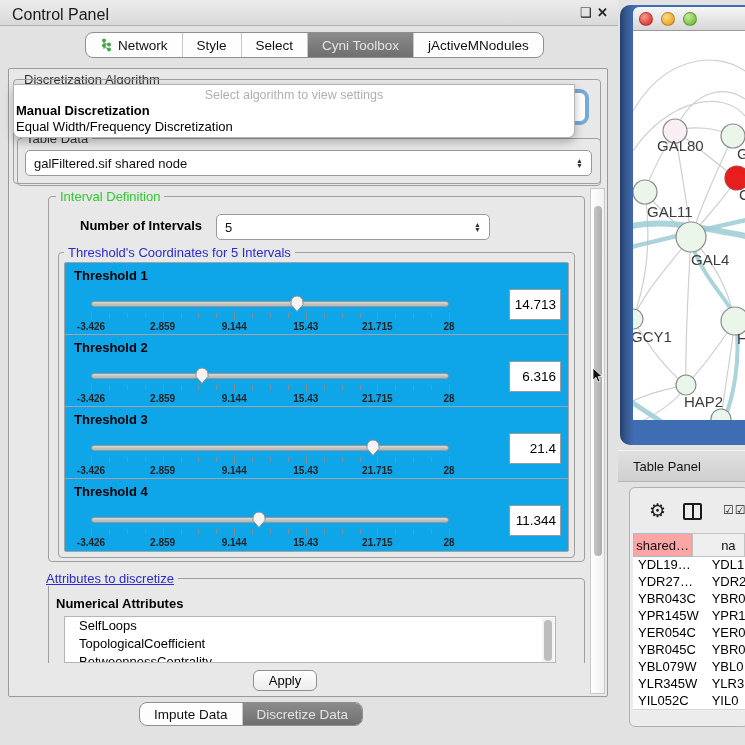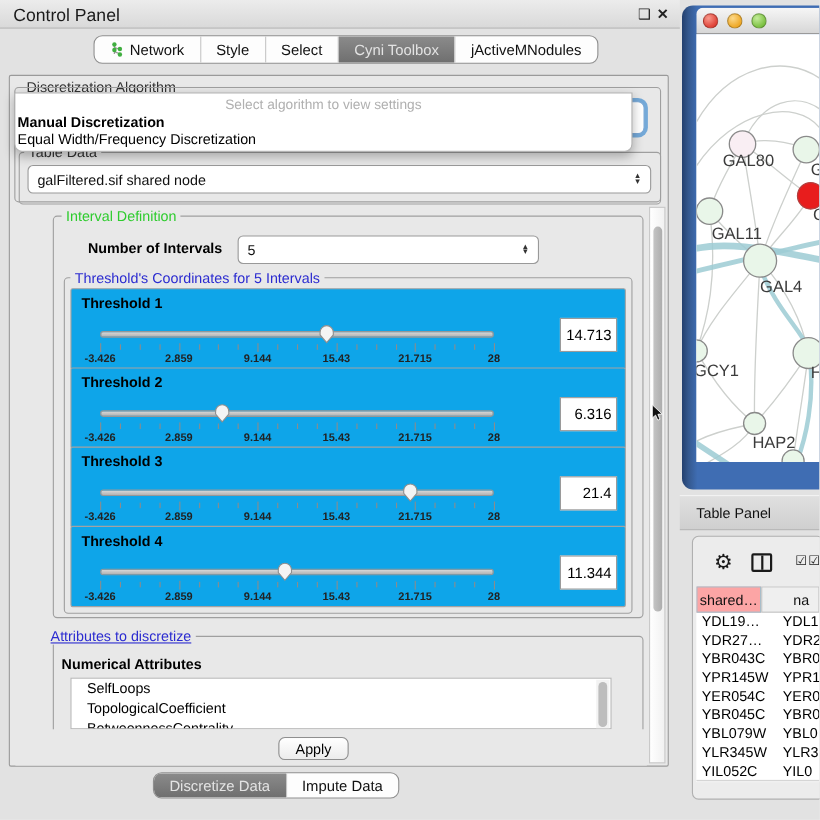--- a/index.html
+++ b/index.html
@@ -338,25 +338,25 @@
       <div class="row">BetweennessCentrality</div>
       <div class="attr-sb">
         <div class="th"></div>
       </div>
     </div>
 
   <div class="bottomstrip"></div>
   <div class="applybtn">Apply</div>
 
   <div class="tabpill" style="left:139px; top:702px; height:24px;" id="bottomTabs">
+      <div class="tabseg">
+        <span>Impute Data</span>
+      </div>
       <div class="tabseg sel">
         <span>Discretize Data</span>
-      </div>
-      <div class="tabseg">
-        <span>Impute Data</span>
       </div>
     </div>
 
   <svg class="cursor" width="12" height="16" viewBox="0 0 12 16">
     <path d="M1 0 L1 12 L4 9.4 L6 14 L8 13.1 L6.1 8.7 L10 8.4 Z" fill="#111" stroke="#fff" stroke-width="0.8"></path>
   </svg>
 
   <div class="netframe"></div>
   <div class="nettitle">
     <span class="light" style="left:6px;  background:radial-gradient(circle at 35% 30%, #f99a8d, #df4338 70%);"></span>

